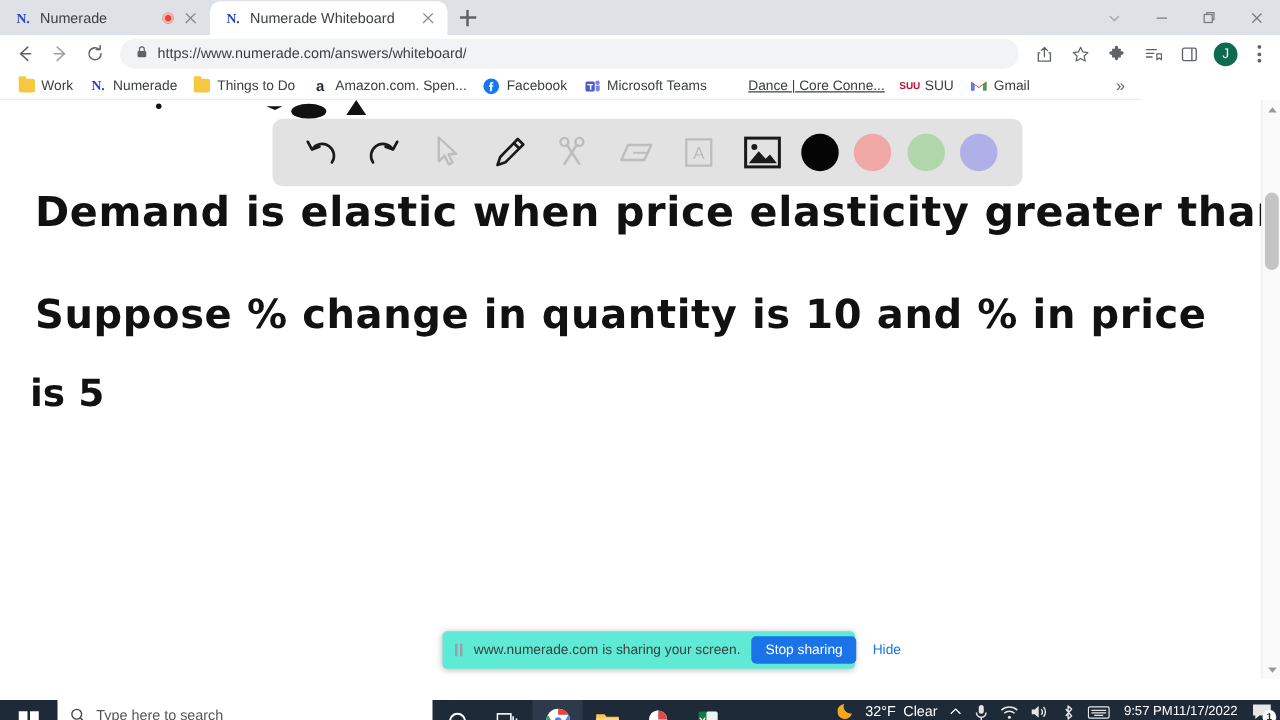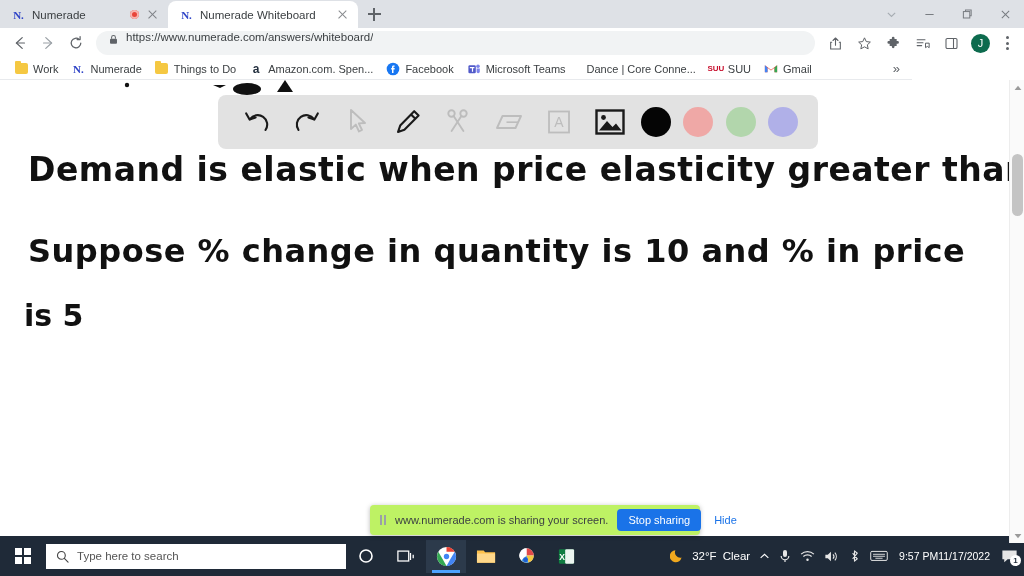--- a/index.html
+++ b/index.html
@@ -61,21 +61,21 @@
   .wc svg { opacity: .8; }
 
   
   .navbar {
     position: absolute; left: 0; top: 28px; width: 1024px; height: 30px;
     background: #fff; display: flex; align-items: center; padding: 0 6px;
   }
   .navbtn { width: 28px; height: 28px; display: flex; align-items: center; justify-content: center; }
   .omnibox {
     flex: 1 1 auto; height: 24px; background: #f1f3f4; border-radius: 13px;
-    display: flex; align-items: flex-start; gap: 7px; padding: 0 12px; margin: 0 6px;
+    display: flex; align-items: center; gap: 7px; padding: 0 12px; margin: 0 6px;
     min-width: 0;
   }
   .omnibox .url {
     font-size: 11.5px; color: #3c4043; white-space: nowrap; overflow: hidden;
     text-overflow: ellipsis;
   }
   .tb-icons { display: flex; align-items: center; gap: 1px; }
   .avatar {
     width: 19px; height: 19px; border-radius: 50%; background: #0d6b4e;
     color: #fff; font-size: 11px; display: flex; align-items: center;
@@ -116,22 +116,22 @@
   .wb-toolbar {
     position: absolute; left: 218px; top: 95px; width: 600px; height: 54px;
     background: #e2e2e2; border-radius: 8px; display: flex; align-items: center;
     justify-content: space-between; padding: 0 20px; z-index: 5;
   }
   .tool { width: 38px; height: 38px; display: flex; align-items: center; justify-content: center; }
   .swatch { width: 30px; height: 30px; border-radius: 50%; }
 
   
   .sharebar {
-    position: absolute; left: 370px; top: 505px; width: 330px; height: 30px;
-    background: #bef264; border-radius: 4px; display: flex; align-items: center;
+    position: absolute; left: 354px; top: 505px; width: 330px; height: 30px;
+    background: #5eead4; border-radius: 4px; display: flex; align-items: center;
     gap: 9px; padding: 0 10px; box-shadow: 0 1px 5px rgba(0,0,0,.28); z-index: 20;
   }
   .share-text { font-size: 11px; color: #3c4043; white-space: nowrap; }
   .stop-btn {
     background: #1a73e8; color: #fff; font-size: 11px; border-radius: 4px;
     padding: 5px 11px; white-space: nowrap;
   }
   .hide-btn { color: #1a73e8; font-size: 11px; padding: 0 4px; }
   .pause-ico { display: flex; gap: 2px; }
   .pause-ico i { width: 2px; height: 10px; background: #9aa0a6; display: block; }
@@ -144,22 +144,22 @@
   .vscroll .arrow { position: absolute; left: 0; width: 15px; height: 15px;
     display: flex; align-items: center; justify-content: center; }
   .vscroll .arrow.up { top: 0; } .vscroll .arrow.down { bottom: 0; }
   .vscroll .thumb {
     position: absolute; left: 2px; top: 74px; width: 11px; height: 62px;
     background: #c4c4c4; border-radius: 6px;
   }
 
   
   .taskbar {
-    position: absolute; left: 0; bottom: 0; width: 1024px; height: 40px;
-    background: #1f2a38; display: flex; align-items: center; color: #fff;
+    position: absolute; left: 0; bottom: 0; width: 1024px; height: 16px;
+    background: #1f2a38; display: flex; align-items: flex-start; color: #fff;
   }
   .start { width: 46px; height: 33px; display: flex; align-items: center; justify-content: center; }
   .winlogo { display: grid; grid-template-columns: 7px 7px; grid-template-rows: 7px 7px;
     gap: 2px; }
   .winlogo i { background: #fff; display: block; }
   .tsearch {
     width: 300px; height: 25px; background: #fff; display: flex; align-items: center;
     gap: 8px; padding: 0 10px; color: #555; font-size: 11.5px;
   }
   .tb-app { width: 40px; height: 33px; display: flex; align-items: center;
@@ -328,21 +328,21 @@
       <span class="bm-ico">
         <svg width="14" height="14" viewBox="0 0 14 14">
             <rect x="1.4" y="3.2" width="7.4" height="8" rx="1.3" fill="#5059c9"></rect>
             <path d="M2.8 5.1h4.6v1.1H6.1v3.6H4.9V6.2H2.8z" fill="#fff"></path>
             <circle cx="11" cy="4.2" r="1.8" fill="#7b83eb"></circle>
             <path d="M9.6 6.4h3.2v3.2a1.6 1.6 0 0 1-3.2 0z" fill="#7b83eb"></path>
           </svg>
       </span>
       <span>Microsoft Teams</span>
     </div>
-    <div class="bm" style="margin-left:8px;">
+    <div class="bm" style="margin-left:20px;text-decoration:underline;">
       <span>Dance | Core Conne...</span>
     </div>
     <div class="bm">
       <span class="bm-ico" style="color:#c8102e;font-weight:bold;font-size:8px;">SUU</span>
       <span>SUU</span>
     </div>
     <div class="bm">
       <span class="bm-ico">
         <svg width="14" height="11" viewBox="0 0 16 12">
           <path d="M1 2.2 V10.4 H4 V5.2 L8 8.2 L12 5.2 V10.4 H15 V2.2 L8 7.3 Z" fill="#ea4335"></path>

